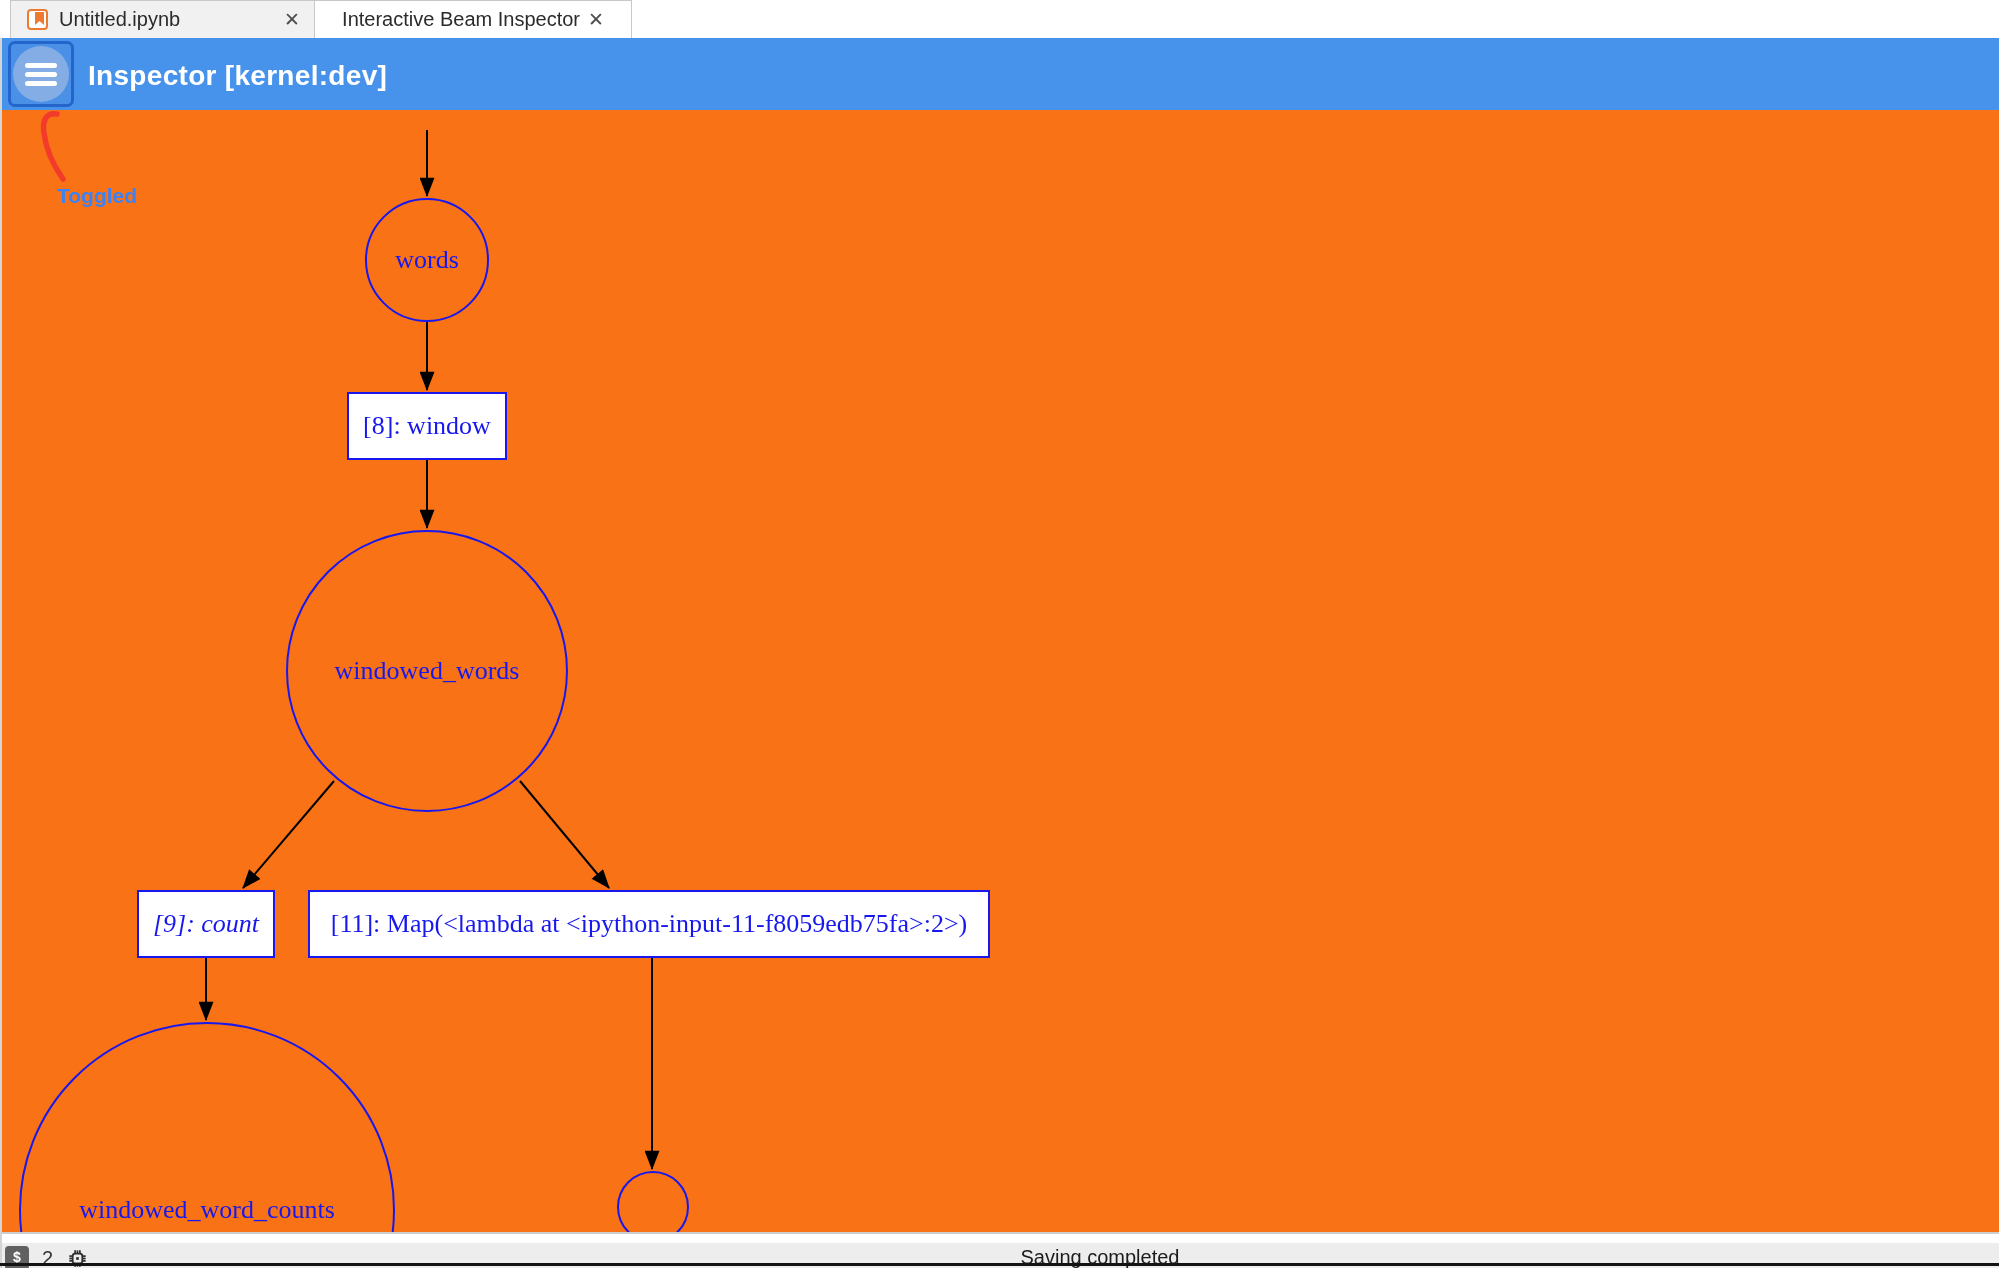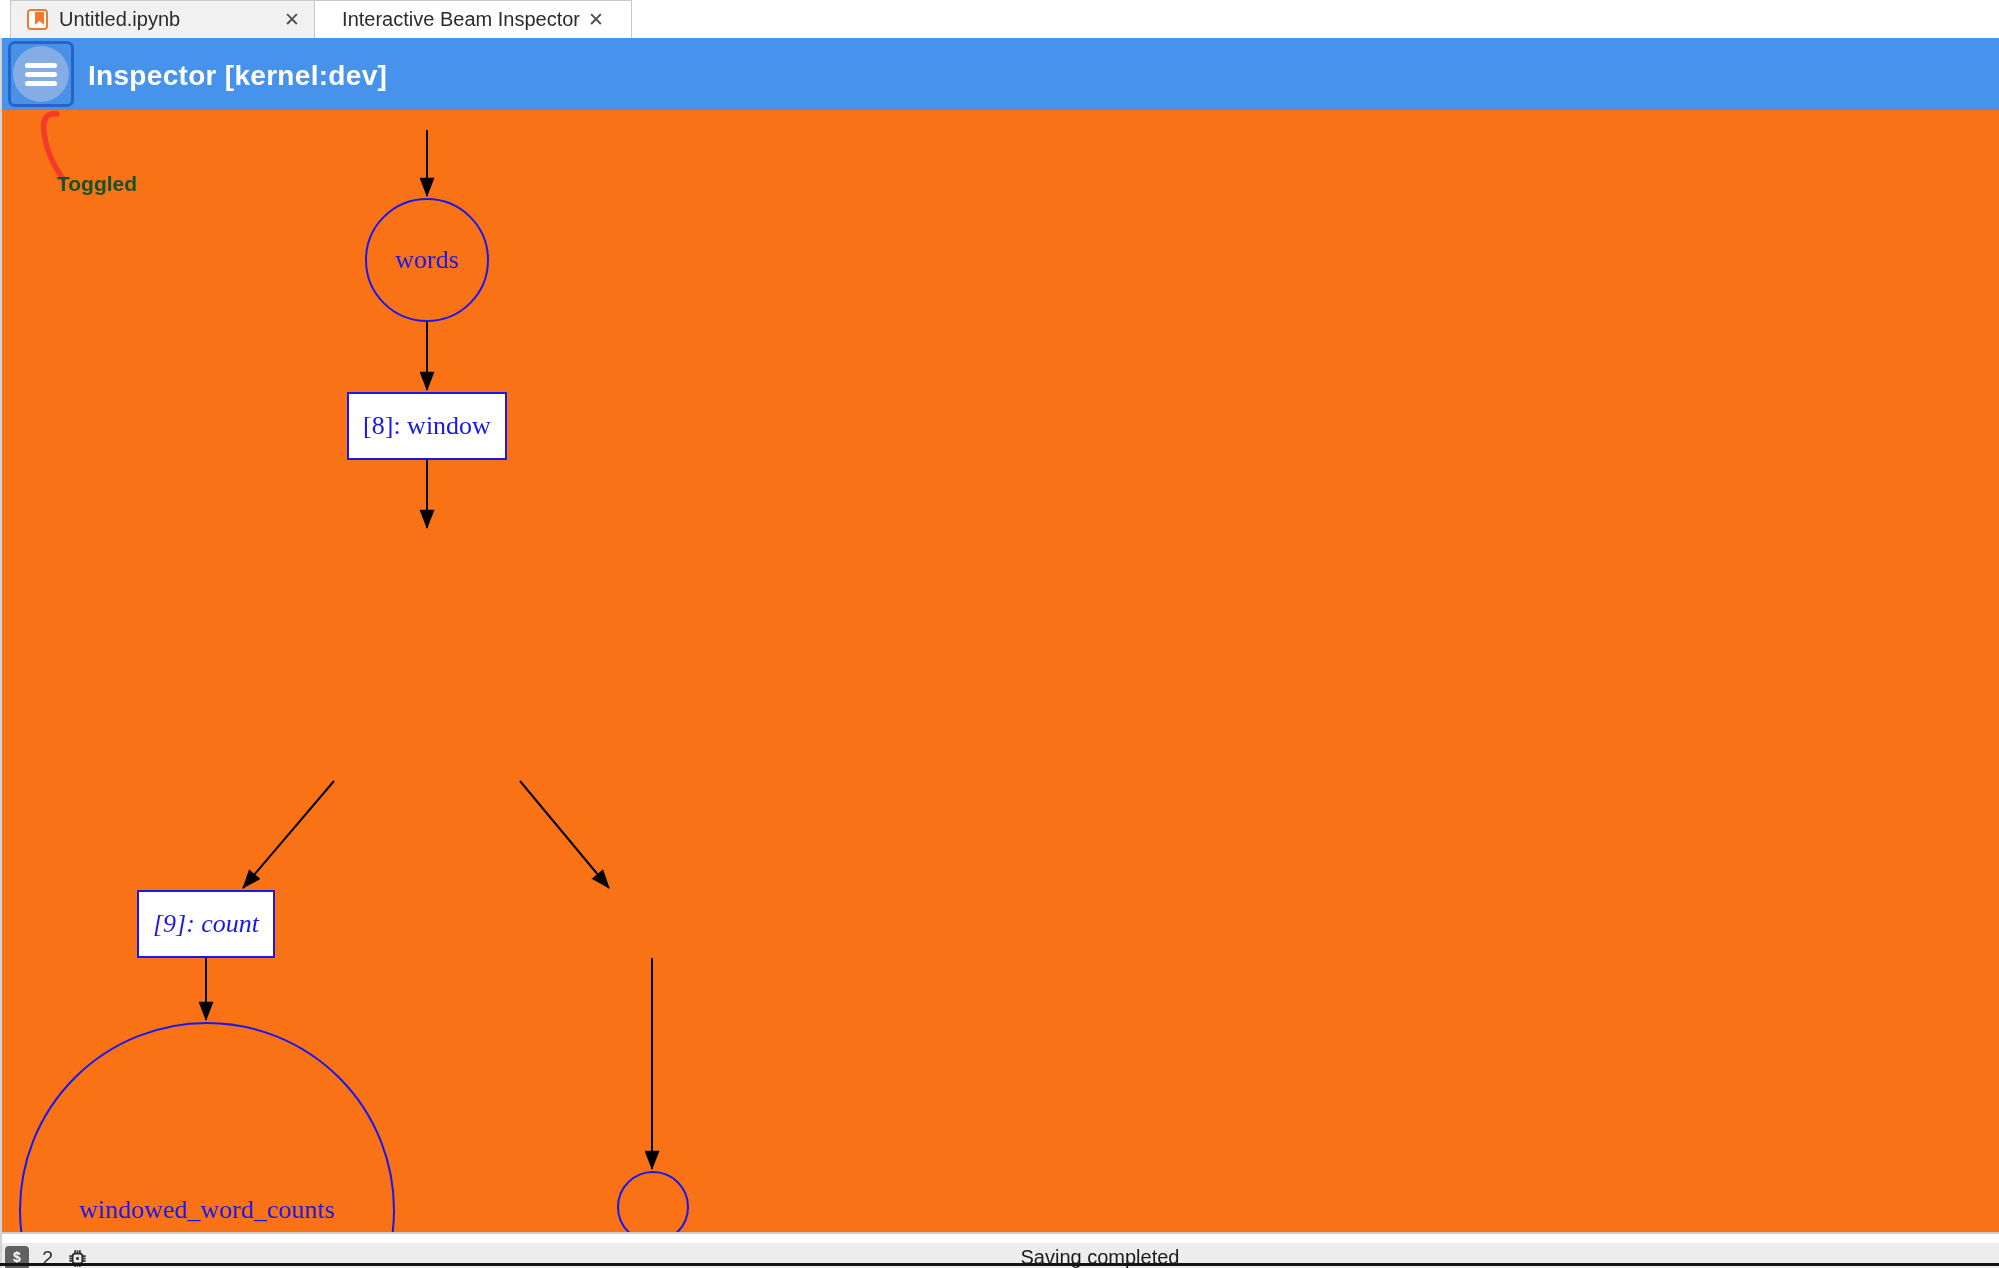--- a/index.html
+++ b/index.html
@@ -52,22 +52,22 @@
   .toolbar-title {
     margin-left:88px; color:#ffffff; font-size:28px; font-weight:700; letter-spacing:.3px;
   }
 
   
   .left-edge { position:absolute; left:0; top:38px; width:2px; height:1230px; background:#d4d4d4; z-index:40; }
 
   
   .annot-svg { position:absolute; left:20px; top:105px; width:160px; height:110px; z-index:30; }
   .annot-label {
-    position:absolute; left:57px; top:172px; z-index:30;
-    color:#14532d; font-size:21px; font-weight:700;
+    position:absolute; left:57px; top:184px; z-index:30;
+    color:#3b82f6; font-size:21px; font-weight:700;
   }
 
   
   .canvas { position:absolute; left:0; top:110px; width:1999px; height:1122px; overflow:hidden; background:#f97316; }
   .edges  { position:absolute; left:0; top:0; width:1999px; height:1122px; }
   .node {
     position:absolute; display:flex; align-items:center; justify-content:center;
     color:#1818ee; font-family:"Liberation Serif", serif; font-size:26px;
     background:#ffffff; text-align:center; cursor:pointer;
   }
@@ -151,22 +151,28 @@
     <line x1="206" y1="848" x2="206" y2="910" stroke="#000" stroke-width="2" marker-end="url(#arrow)"></line>
     <line x1="652" y1="848" x2="652" y2="1059" stroke="#000" stroke-width="2" marker-end="url(#arrow)"></line>
   </svg>
 
   <div class="node circle n-words">
       <span>words</span>
     </div>
   <div class="node box    n-window">
       <span>[8]: window</span>
     </div>
+  <div class="node circle n-wwords">
+      <span>windowed_words</span>
+    </div>
   <div class="node box    n-count">
       <span>[9]: count</span>
+    </div>
+  <div class="node box    n-map">
+      <span>[11]: Map(&lt;lambda at &lt;ipython-input-11-f8059edb75fa&gt;:2&gt;)</span>
     </div>
   <div class="node circle n-wwc">
       <span>windowed_word_counts</span>
     </div>
   <div class="node circle n-anon">
       <span></span>
     </div>
 </div>
 
 <div class="content-divider"></div>

